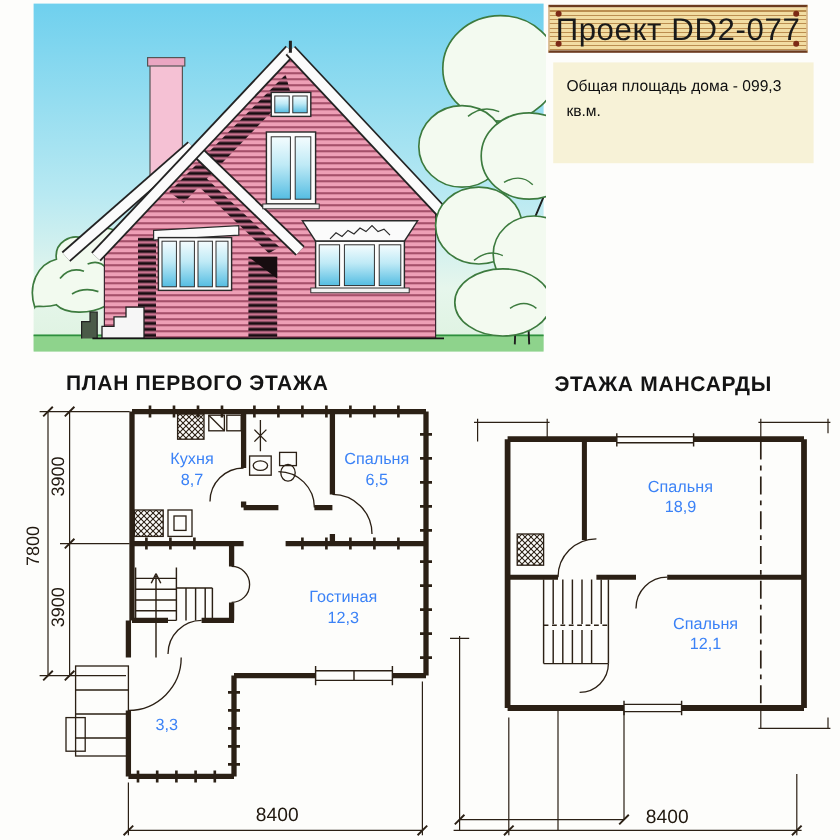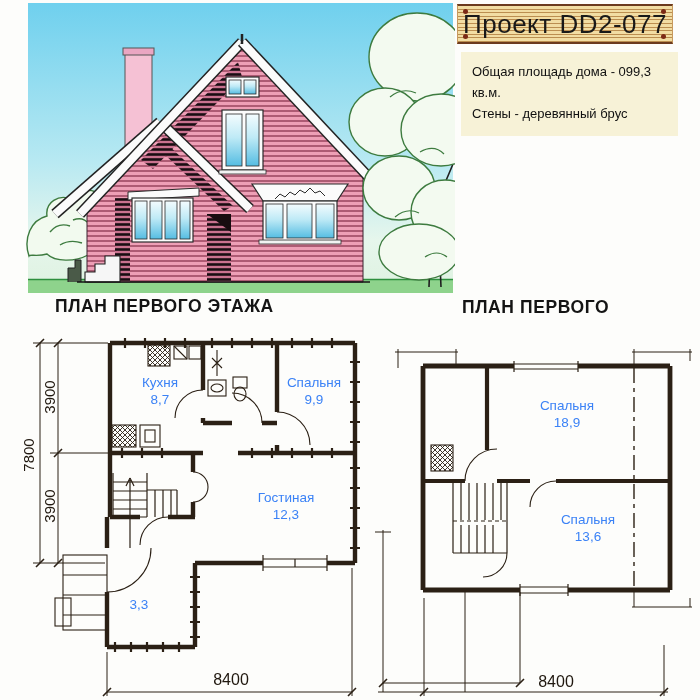--- a/index.html
+++ b/index.html
@@ -4,21 +4,21 @@
 <style>
   html,body{margin:0;padding:0;}
   .sheet{position:relative;width:700px;height:700px;background:#fdfdfb;overflow:hidden;
          font-family:"Liberation Sans",sans-serif;color:#1a1a1a;}
   svg{position:absolute;display:block;}
   .lbl{position:absolute;transform:translate(-50%,-50%);text-align:center;white-space:nowrap;}
   .room{font-size:13.5px;line-height:17px;color:#3b82f6;}
   .dim{font-size:15px;color:#20180f;}
   .dim.big{font-size:16px;}
   .dim.rot{transform:translate(-50%,-50%) rotate(-90deg);}
-  .plan-title{position:absolute;font-weight:bold;font-size:17.5px;letter-spacing:.6px;color:#141414;}
+  .plan-title{position:absolute;font-weight:bold;font-size:17.5px;letter-spacing:.6px;color:#141414;margin-top:13px;}
   .plank{position:absolute;left:457px;top:4px;width:216px;height:40px;box-sizing:border-box;
          background:repeating-linear-gradient(180deg,#f2dda3 0px,#f2dda3 2.6px,#bb8e50 2.6px,#bb8e50 3.6px);
          border-top:2px solid #6b3a1e;border-bottom:2px solid #6b3a1e;
          border-left:1px solid #c79a5d;border-right:1px solid #c79a5d;
          display:flex;align-items:center;justify-content:center;}
   .plank-text{font-size:26px;color:#191919;letter-spacing:.5px;}
   .nail{position:absolute;width:5px;height:5px;border-radius:50%;background:#7c2a16;}
   .infobox{position:absolute;left:461px;top:52px;width:217px;height:84px;box-sizing:border-box;
            background:#f7f2d7;padding:9px 0 0 11px;font-size:13px;line-height:21px;color:#101010;}
 </style>
@@ -135,25 +135,24 @@
   <div class="plank">
     <span class="plank-text">Проект DD2-077</span>
     <span class="nail" style="left:5px;top:3px"></span>
     <span class="nail" style="left:5px;bottom:3px"></span>
     <span class="nail" style="right:6px;top:3px"></span>
     <span class="nail" style="right:6px;bottom:3px"></span>
   </div>
 
   <div class="infobox">
     <div>Общая площадь дома - 099,3 кв.м.</div>
-    <div>Стены - деревянный брус</div>
   </div>
 
   <div class="plan-title" style="left:55px;top:296px">ПЛАН ПЕРВОГО ЭТАЖА</div>
-  <div class="plan-title" style="left:462px;top:297px">ПЛАН ПЕРВОГО</div>
+  <div class="plan-title" style="left:462px;top:297px">ЭТАЖА МАНСАРДЫ</div>
 
   <svg style="left:0;top:320px" width="700" height="380" viewBox="0 320 700 380">
     <defs>
       <pattern id="hatch" width="5" height="5" patternUnits="userSpaceOnUse">
         <path d="M0,5 L5,0 M0,0 L5,5" stroke="#2b2015" stroke-width=".9"></path>
       </pattern>
     </defs>
 
     <g stroke="#2b2015" fill="none">
       <g stroke-width="4.4">
@@ -272,36 +271,36 @@
       </g>
     </g>
   </svg>
 
   <div class="lbl room" style="left:160px;top:391px">
     <div>Кухня</div>
       <div>8,7</div>
   </div>
   <div class="lbl room" style="left:314px;top:391px">
     <div>Спальня</div>
-      <div>9,9</div>
+      <div>6,5</div>
   </div>
   <div class="lbl room" style="left:286px;top:506px">
     <div>Гостиная</div>
       <div>12,3</div>
   </div>
   <div class="lbl room" style="left:139px;top:604px">
     <div>3,3</div>
   </div>
   <div class="lbl room" style="left:567px;top:414px">
     <div>Спальня</div>
       <div>18,9</div>
   </div>
   <div class="lbl room" style="left:588px;top:528px">
     <div>Спальня</div>
-      <div>13,6</div>
+      <div>12,1</div>
   </div>
 
   <div class="lbl dim rot" style="left:28px;top:455px">7800</div>
   <div class="lbl dim rot" style="left:49px;top:397px">3900</div>
   <div class="lbl dim rot" style="left:49px;top:506px">3900</div>
   <div class="lbl dim big" style="left:231px;top:680px">8400</div>
   <div class="lbl dim big" style="left:556px;top:682px">8400</div>
 </div>
 
 </body></html>

